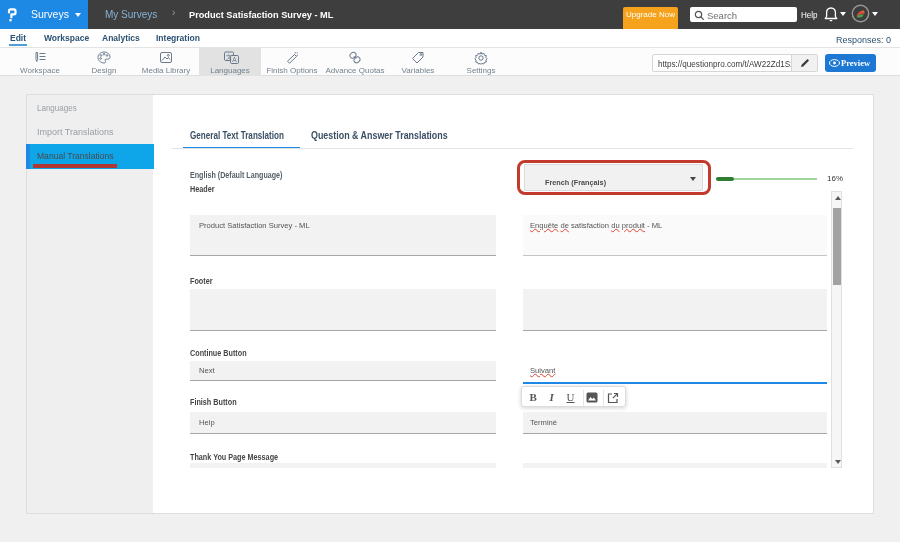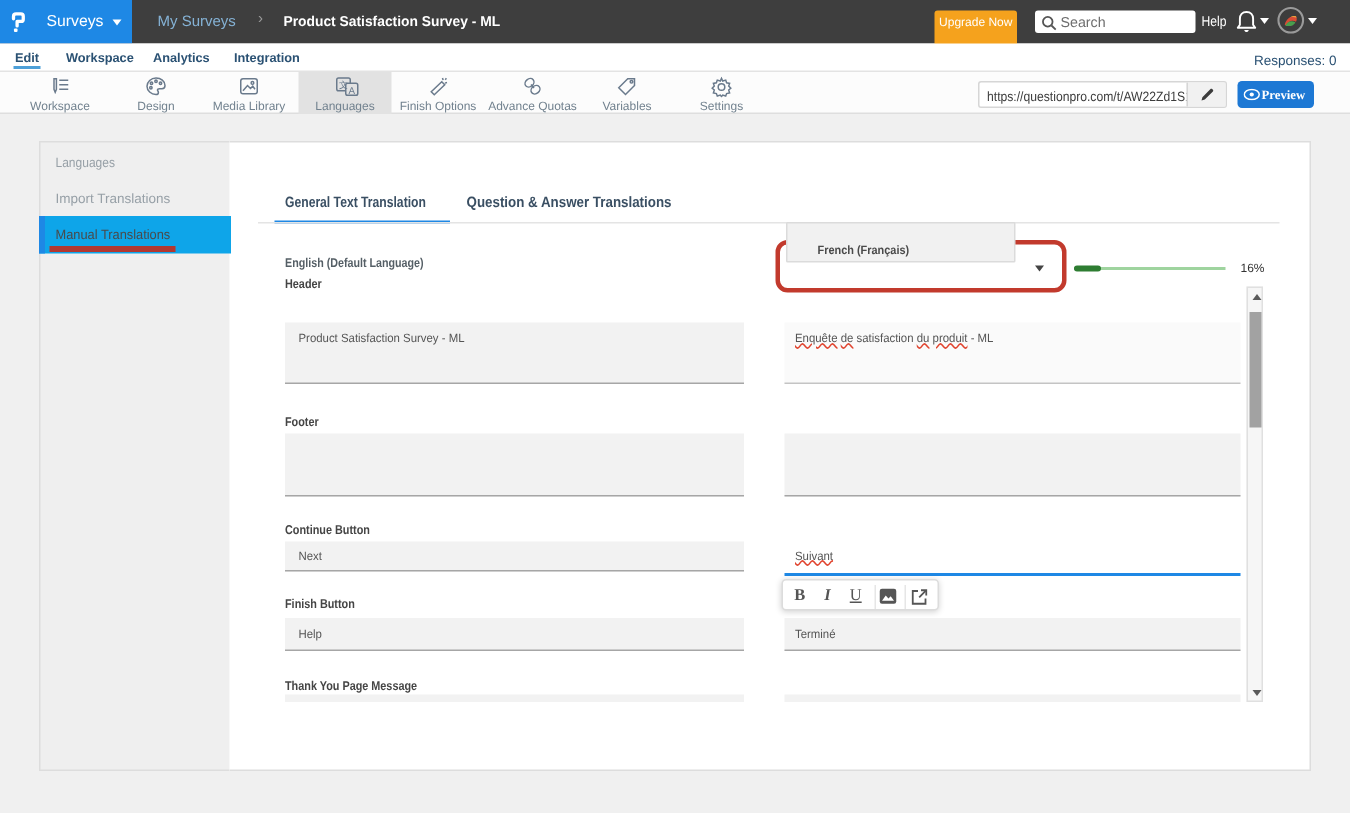--- a/index.html
+++ b/index.html
@@ -58,21 +58,21 @@
 #tab1 .sx { transform:scaleX(0.81); }
 #tab2 { left:311px; top:130px; font-size:10px; font-weight:bold; color:#3A4F63; white-space:nowrap; }
 #tab2 .sx { transform:scaleX(0.89); }
 #tabline { left:183px; top:146.5px; width:117px; height:2.5px; background:#1E88E5; }
 #tabsep { left:172px; top:148px; width:681px; height:1px; background:#E4E4E4; }
 
 
 #englabel { left:190px; top:170px; font-size:8.5px; font-weight:bold; color:#555F66; white-space:nowrap; }
 #englabel .sx { transform:scaleX(0.84); }
 #redring { left:516.5px; top:159.5px; width:194px; height:35px; border:3px solid #C23A2D; border-radius:8px; }
-#select { left:524px; top:148px; width:153px; height:27px; background:#F1F1F1; border:1px solid #DBDBDB; border-radius:1px; }
+#select { left:524px; top:164px; width:179px; height:27px; background:#F1F1F1; border:1px solid #DBDBDB; border-radius:1px; }
 #select span { position:absolute; left:10px; top:6.5px; font-size:8px; font-weight:bold; color:#4a4a4a; white-space:nowrap; }
 #select .sx { transform:scaleX(0.91); }
 #selcaret { left:690px; top:176.5px; border-left:3px solid transparent; border-right:3px solid transparent; border-top:4px solid #444; }
 #pline { left:716px; top:178px; width:101px; height:2px; background:#9FD49F; }
 #pfill { left:716px; top:177px; width:18px; height:4px; background:#2E7D32; border-radius:2px; }
 #pct { left:827px; top:174px; font-size:8px; color:#333; }
 
 
 .flabel { position:absolute; left:190px; font-size:8.5px; font-weight:bold; color:#454545; white-space:nowrap; }
 .flabel .sx { transform:scaleX(0.85); }

